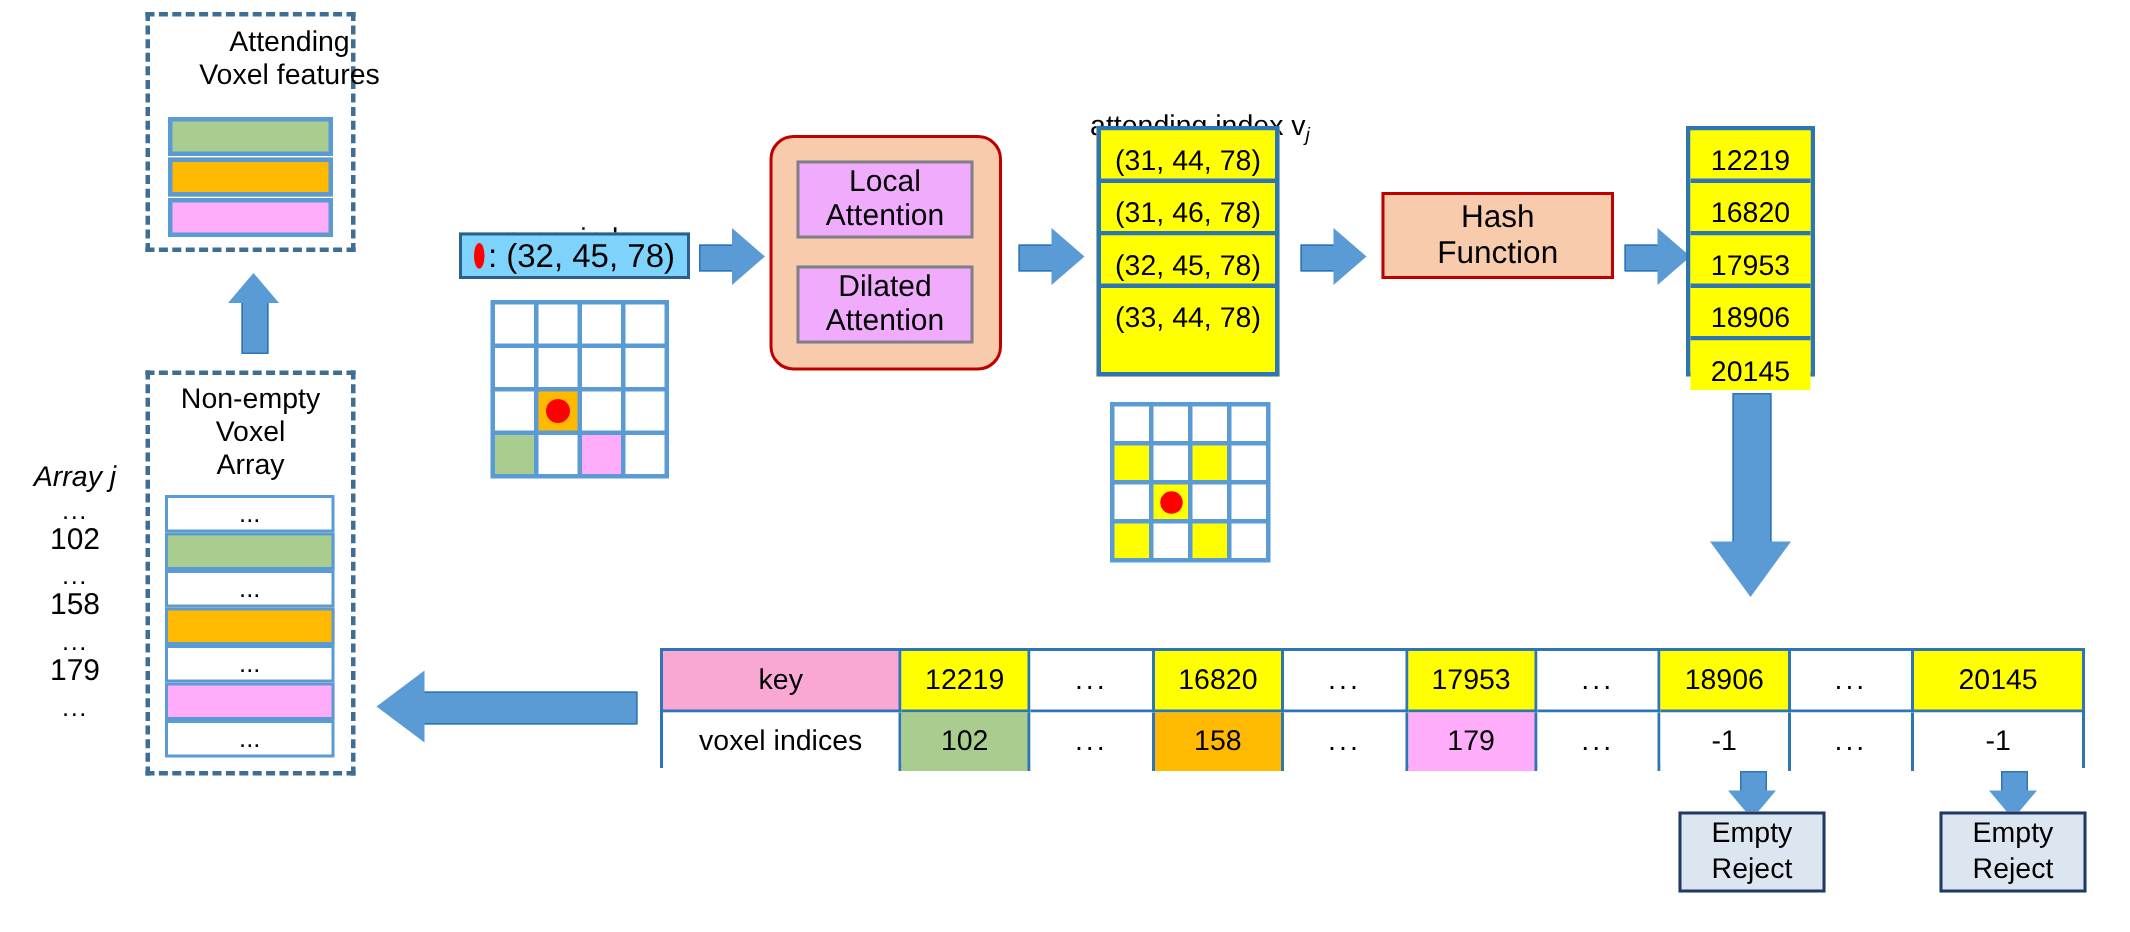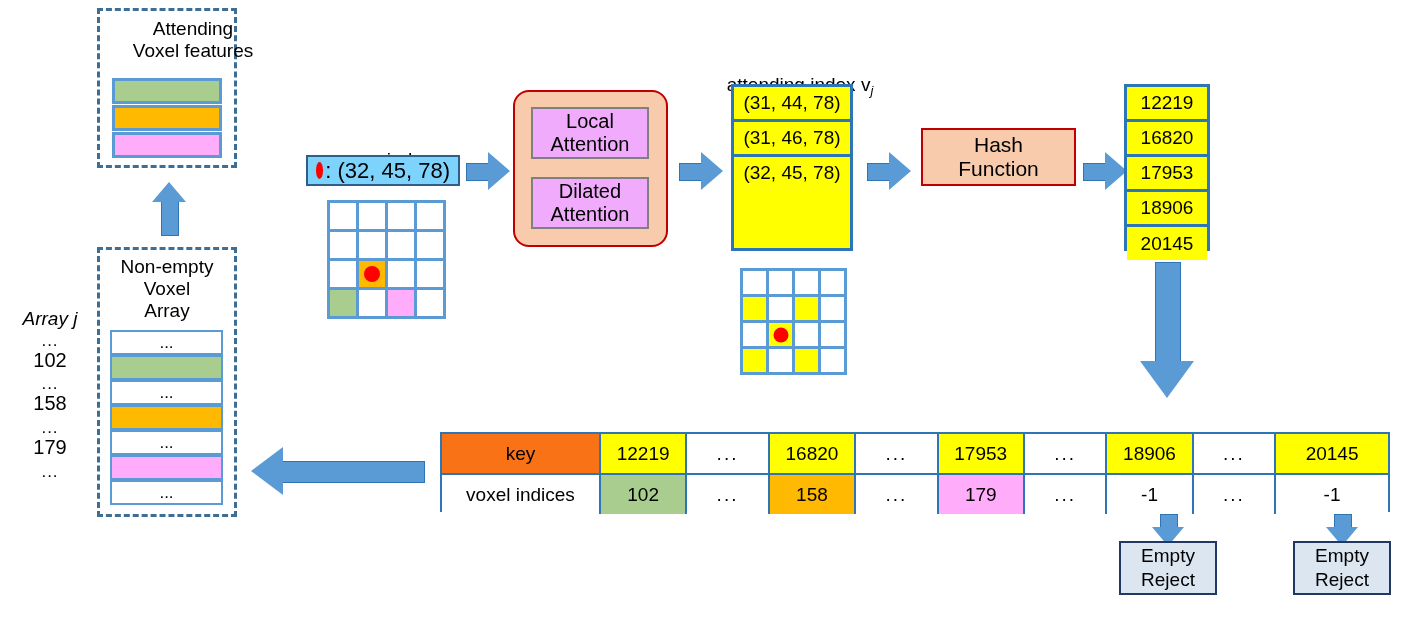--- a/index.html
+++ b/index.html
@@ -117,20 +117,21 @@
     text-align: center;
   }
 
   
   .ystack { border: 3px solid #2E75B6; background: #FFFF00; }
   .ycell {
     border-bottom: 3px solid #2E75B6;
     background: #FFFF00;
     font-size: 19px;
     color: #000;
+    align-items: flex-end;
   }
   .ycell:last-child { border-bottom: none; }
 
   
   .htable { border: 2px solid #2E75B6; background: #fff; }
   .hrow { display: flex; }
   .hcell {
     border-right: 2px solid #2E75B6;
     font-size: 19px;
     color: #000;
@@ -276,20 +277,23 @@
   <div class="abs ystack" style="left:731px; top:84px; width:122px; height:167px;">
     <div class="ycell ctr" style="height:32px;">
       <span>(31, 44, 78)</span>
       </div>
     <div class="ycell ctr" style="height:32px;">
       <span>(31, 46, 78)</span>
       </div>
     <div class="ycell ctr" style="height:32px;">
       <span>(32, 45, 78)</span>
       </div>
+    <div class="ycell ctr" style="height:32px;">
+      <span>(33, 44, 78)</span>
+      </div>
   </div>
 
   <div class="abs grid" style="left:740px; top:268px; grid-template-columns:repeat(4,23px); grid-template-rows:repeat(4,23px);">
     <div class="cell"></div>
     <div class="cell"></div>
     <div class="cell"></div>
     <div class="cell"></div>
     <div class="cell y"></div>
     <div class="cell"></div>
     <div class="cell y"></div>
@@ -342,21 +346,21 @@
 
   <div class="abs" style="left:1140px; top:262px; width:54px; height:136px;">
     <div class="arr-body" style="left:15px; top:0px; width:24px; height:100px;"></div>
     <div class="arr-head" style="left:0px; top:99px; border-left:27px solid transparent; border-right:27px solid transparent; border-top:37px solid #5B9BD5;"></div>
   </div>
 
 
   <div class="abs htable" style="left:440px; top:432px; width:950px; height:80px;">
 
     <div class="hrow top">
-      <div class="hcell ctr" style="width:160px; background:#f97316;justify-content:center;">
+      <div class="hcell ctr" style="width:160px; background:#f9a8d4;justify-content:center;">
         <span>key</span>
         </div>
       <div class="hcell ctr" style="width:86px; background:#FFFF00;">
         <span>12219</span>
         </div>
       <div class="hcell ctr" style="width:82px; background:#FFFFFF;">
         <span class="dots">...</span>
         </div>
       <div class="hcell ctr" style="width:86px; background:#FFFF00;">
         <span>16820</span>

